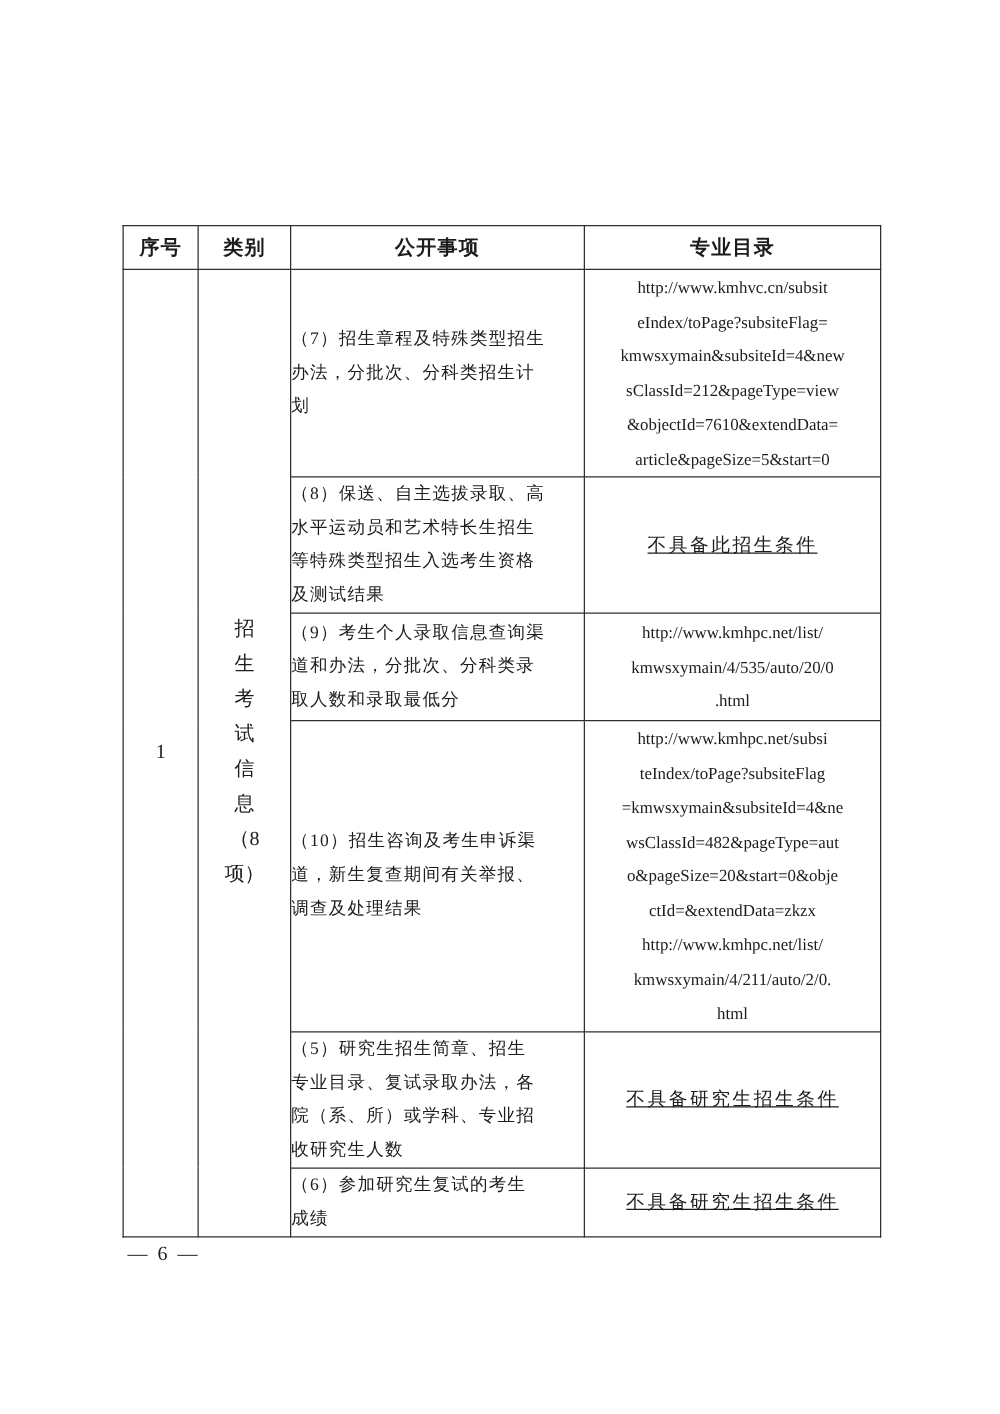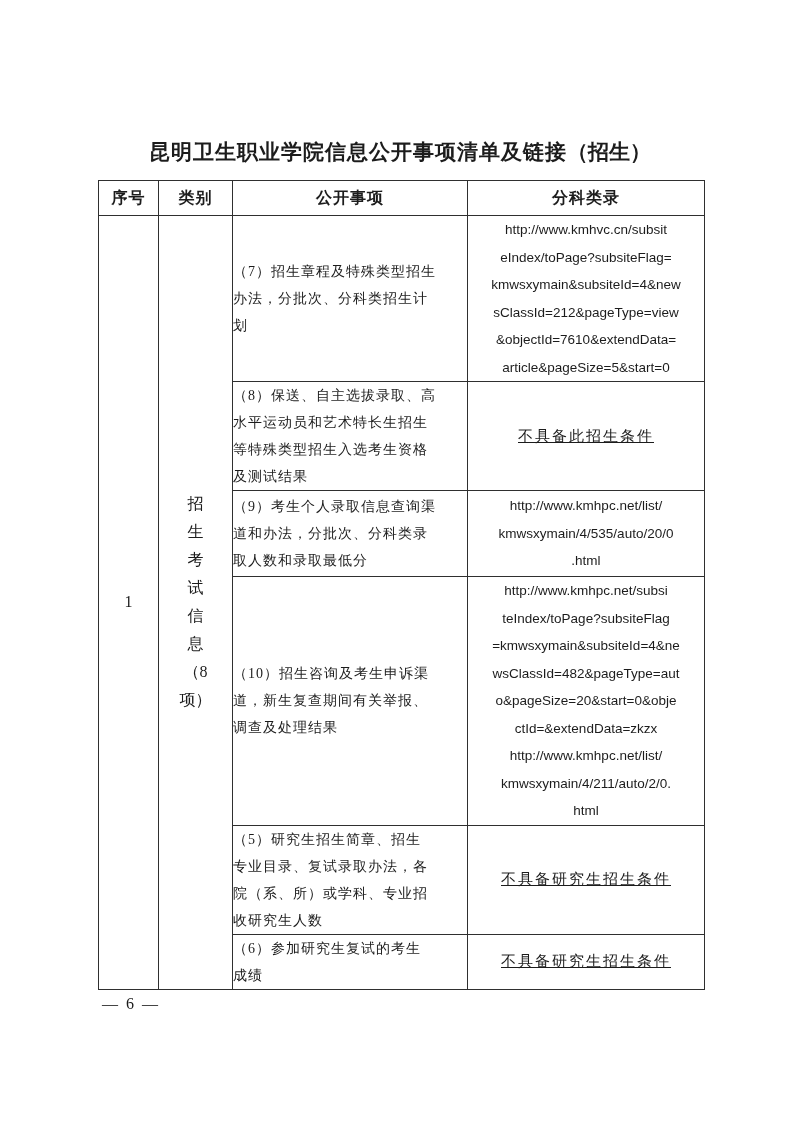--- a/index.html
+++ b/index.html
@@ -78,21 +78,21 @@
     font-size: 14px;
     line-height: 27px;
     white-space: pre-line;
     letter-spacing: 1px;
   }
   td.link-cell {
     text-align: center;
     white-space: pre-line;
   }
   td.link-cell.mono {
-    font-family: Liberation Sans, sans-serif;
+    font-family: Liberation Serif, serif;
     font-size: 13.5px;
     line-height: 27.5px;
   }
   td.link-cell.cn {
     font-family: "Liberation Serif", serif;
     font-size: 15px;
     letter-spacing: 2px;
     text-decoration: underline;
   }
   .page-number {
@@ -102,37 +102,34 @@
     font-size: 16px;
     letter-spacing: 2px;
     white-space: pre;
   }
 </style>
 </head>
 <body>
 
 <div class="page">
 
-  <div class="doc-title">
-    <span>昆明卫生职业学院信息公开事项清单及链接</span><span class="title-suffix">（招生）</span>
-  </div>
 
   <table class="disclosure">
     <colgroup>
       <col class="c-serial">
         <col class="c-category">
         <col class="c-item">
         <col class="c-link">
     </colgroup>
     <tbody>
       <tr class="r-header">
         <th class="head-cell">序号</th>
         <th class="head-cell">类别</th>
         <th class="head-cell">公开事项</th>
-        <th class="head-cell">分科类录</th>
+        <th class="head-cell">专业目录</th>
       </tr>
 
       <tr class="r7">
         <td class="serial-cell" rowspan="6">1</td>
         <td class="category-cell" rowspan="6">招
 生
 考
 试
 信
 息

